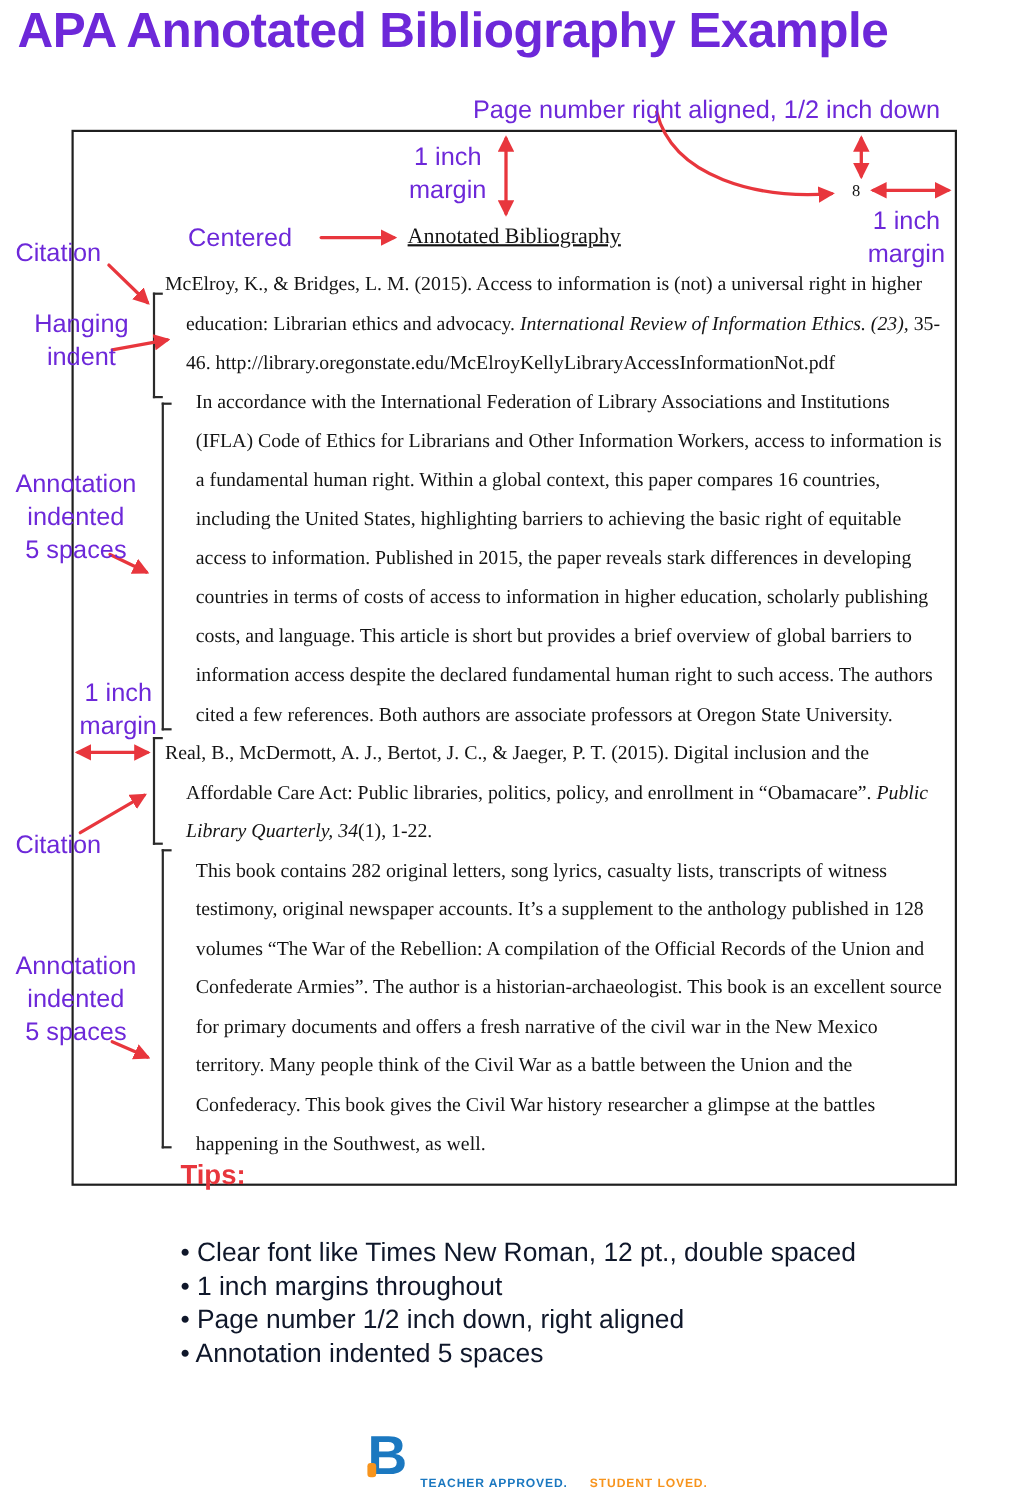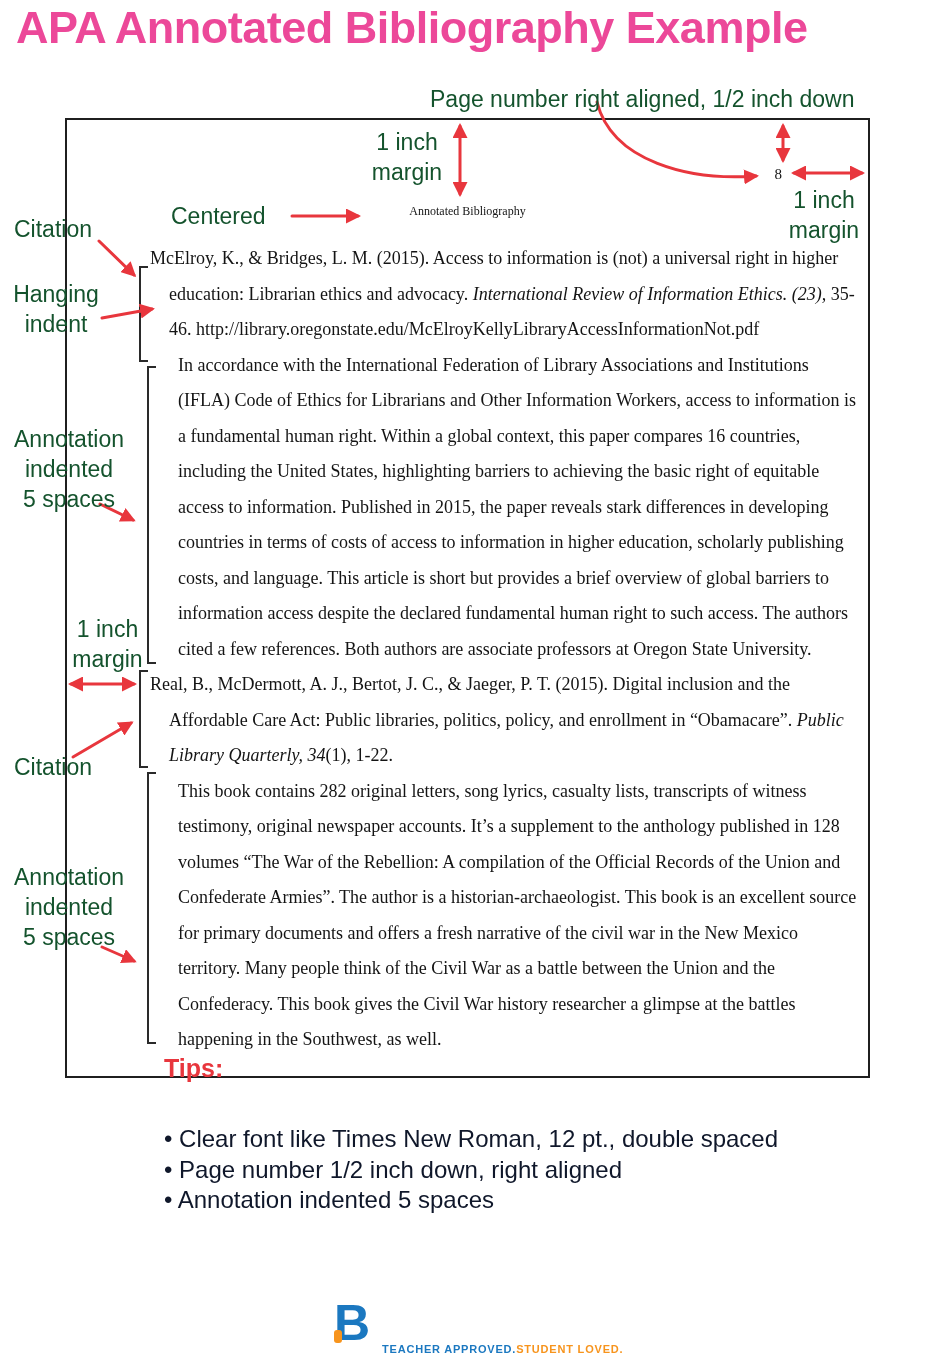--- a/index.html
+++ b/index.html
@@ -2,37 +2,37 @@
 <html><head>
 <meta charset="utf-8">
 <style>
   html,body { margin:0; padding:0; background:#ffffff; }
   .page {
     position:relative; width:931px; height:1371px; background:#ffffff;
     font-family:"Liberation Sans", sans-serif; overflow:hidden;
   }
   .title {
     position:absolute; left:16px; top:2px; margin:0;
-    font-size:45px; font-weight:bold; color:#ec4899; letter-spacing:-0.5px;
+    font-size:45px; font-weight:bold; color:#6d28d9; letter-spacing:-0.5px;
     white-space:nowrap;
   }
   
   .callout {
-    position:absolute; color:#14532d; font-size:23px; line-height:30px;
+    position:absolute; color:#6d28d9; font-size:23px; line-height:30px;
     white-space:pre-line; text-align:center;
   }
   .nowrap { white-space:nowrap; text-align:left; }
 
   
   .doc-box {
     position:absolute; left:65px; top:118px; width:805px; height:960px;
     border:2px solid #1f1f1f; box-sizing:border-box; background:#ffffff;
   }
   .doc-serif { font-family:"Liberation Serif","DejaVu Serif",serif; color:#141414; }
-  .doc-heading { position:absolute; top:84px; left:0; width:100%; text-align:center; font-size:12px; }
+  .doc-heading { position:absolute; top:84px; left:0; width:100%; text-align:center; font-size:20px;text-decoration:underline; }
   .doc-page-num { position:absolute; top:46px; right:86px; font-size:15px; }
   .doc-content { position:absolute; left:83px; top:121px; width:712px; font-size:18px; line-height:35.5px; }
   .doc-content p { margin:0; }
   p.citation { margin-left:19px; text-indent:-19px; }
   p.annotation { margin-left:28px;font-family:Liberation Serif, serif; }
   .italic { font-style:italic; }
 
   
   .bracket {
     position:absolute; width:7px;
@@ -48,21 +48,21 @@
   
   .tips-heading { position:absolute; left:164px; top:1054px; font-size:25px; font-weight:bold; color:#e8363d; margin:0; }
   .tips-list { position:absolute; left:164px; top:1124px; margin:0; padding:0; list-style:none; color:#0f172a; font-size:24px; line-height:30.5px; }
   .tips-list li::before { content:"• "; }
 
   
   .logo { position:absolute; left:332px; top:1296px; width:42px; height:52px; }
   .brand { position:absolute; left:380px; top:1302px; font-size:30px; font-weight:bold; color:#1b78c0; white-space:nowrap; }
   .tagline { position:absolute; left:382px; top:1343px; font-size:11px; font-weight:bold; letter-spacing:0.8px; white-space:nowrap; }
   .tagline .t1 { color:#1b78c0; }
-  .tagline .t2 { color:#f7941d; margin-left:0; }
+  .tagline .t2 { color:#f7941d; margin-left:20px; }
 </style>
 </head>
 <body>
 
 <div class="page">
 
   <h1 class="title">APA Annotated Bibliography Example</h1>
 
   <div class="doc-box">
     <div class="doc-page-num doc-serif">8</div>
@@ -101,35 +101,36 @@
     </g>
   </svg>
 
   <div class="callout nowrap" style="left:430px; top:84px;">Page number right aligned, 1/2 inch down</div>
   <div class="callout" style="left:357px; top:127px; width:100px;">1 inch
 margin</div>
   <div class="callout nowrap" style="left:171px; top:201px;">Centered</div>
   <div class="callout" style="left:779px; top:185px; width:90px;">1 inch
 margin</div>
   <div class="callout nowrap" style="left:14px; top:214px;">Citation</div>
-  <div class="callout" style="left:6px; top:279px; width:100px;">Hanging
+  <div class="callout" style="left:24px; top:279px; width:100px;">Hanging
 indent</div>
   <div class="callout" style="left:4px; top:424px; width:130px;">Annotation
 indented
 5 spaces</div>
   <div class="callout" style="left:60px; top:614px; width:95px;">1 inch
 margin</div>
   <div class="callout nowrap" style="left:14px; top:752px;">Citation</div>
   <div class="callout" style="left:4px; top:862px; width:130px;">Annotation
 indented
 5 spaces</div>
 
   <h2 class="tips-heading">Tips:</h2>
   <ul class="tips-list">
     <li>Clear font like Times New Roman, 12 pt., double spaced</li>
+    <li>1 inch margins throughout</li>
     <li>Page number 1/2 inch down, right aligned</li>
     <li>Annotation indented 5 spaces</li>
   </ul>
 
   <div class="logo">
     <svg width="42" height="52" viewBox="0 0 42 52">
       <text x="2" y="44" font-family="Liberation Sans, sans-serif" font-size="50" font-weight="bold" fill="#1b78c0">B</text>
       <rect x="2" y="34" width="8" height="13" rx="3" fill="#f7941d"></rect>
     </svg>
   </div>

